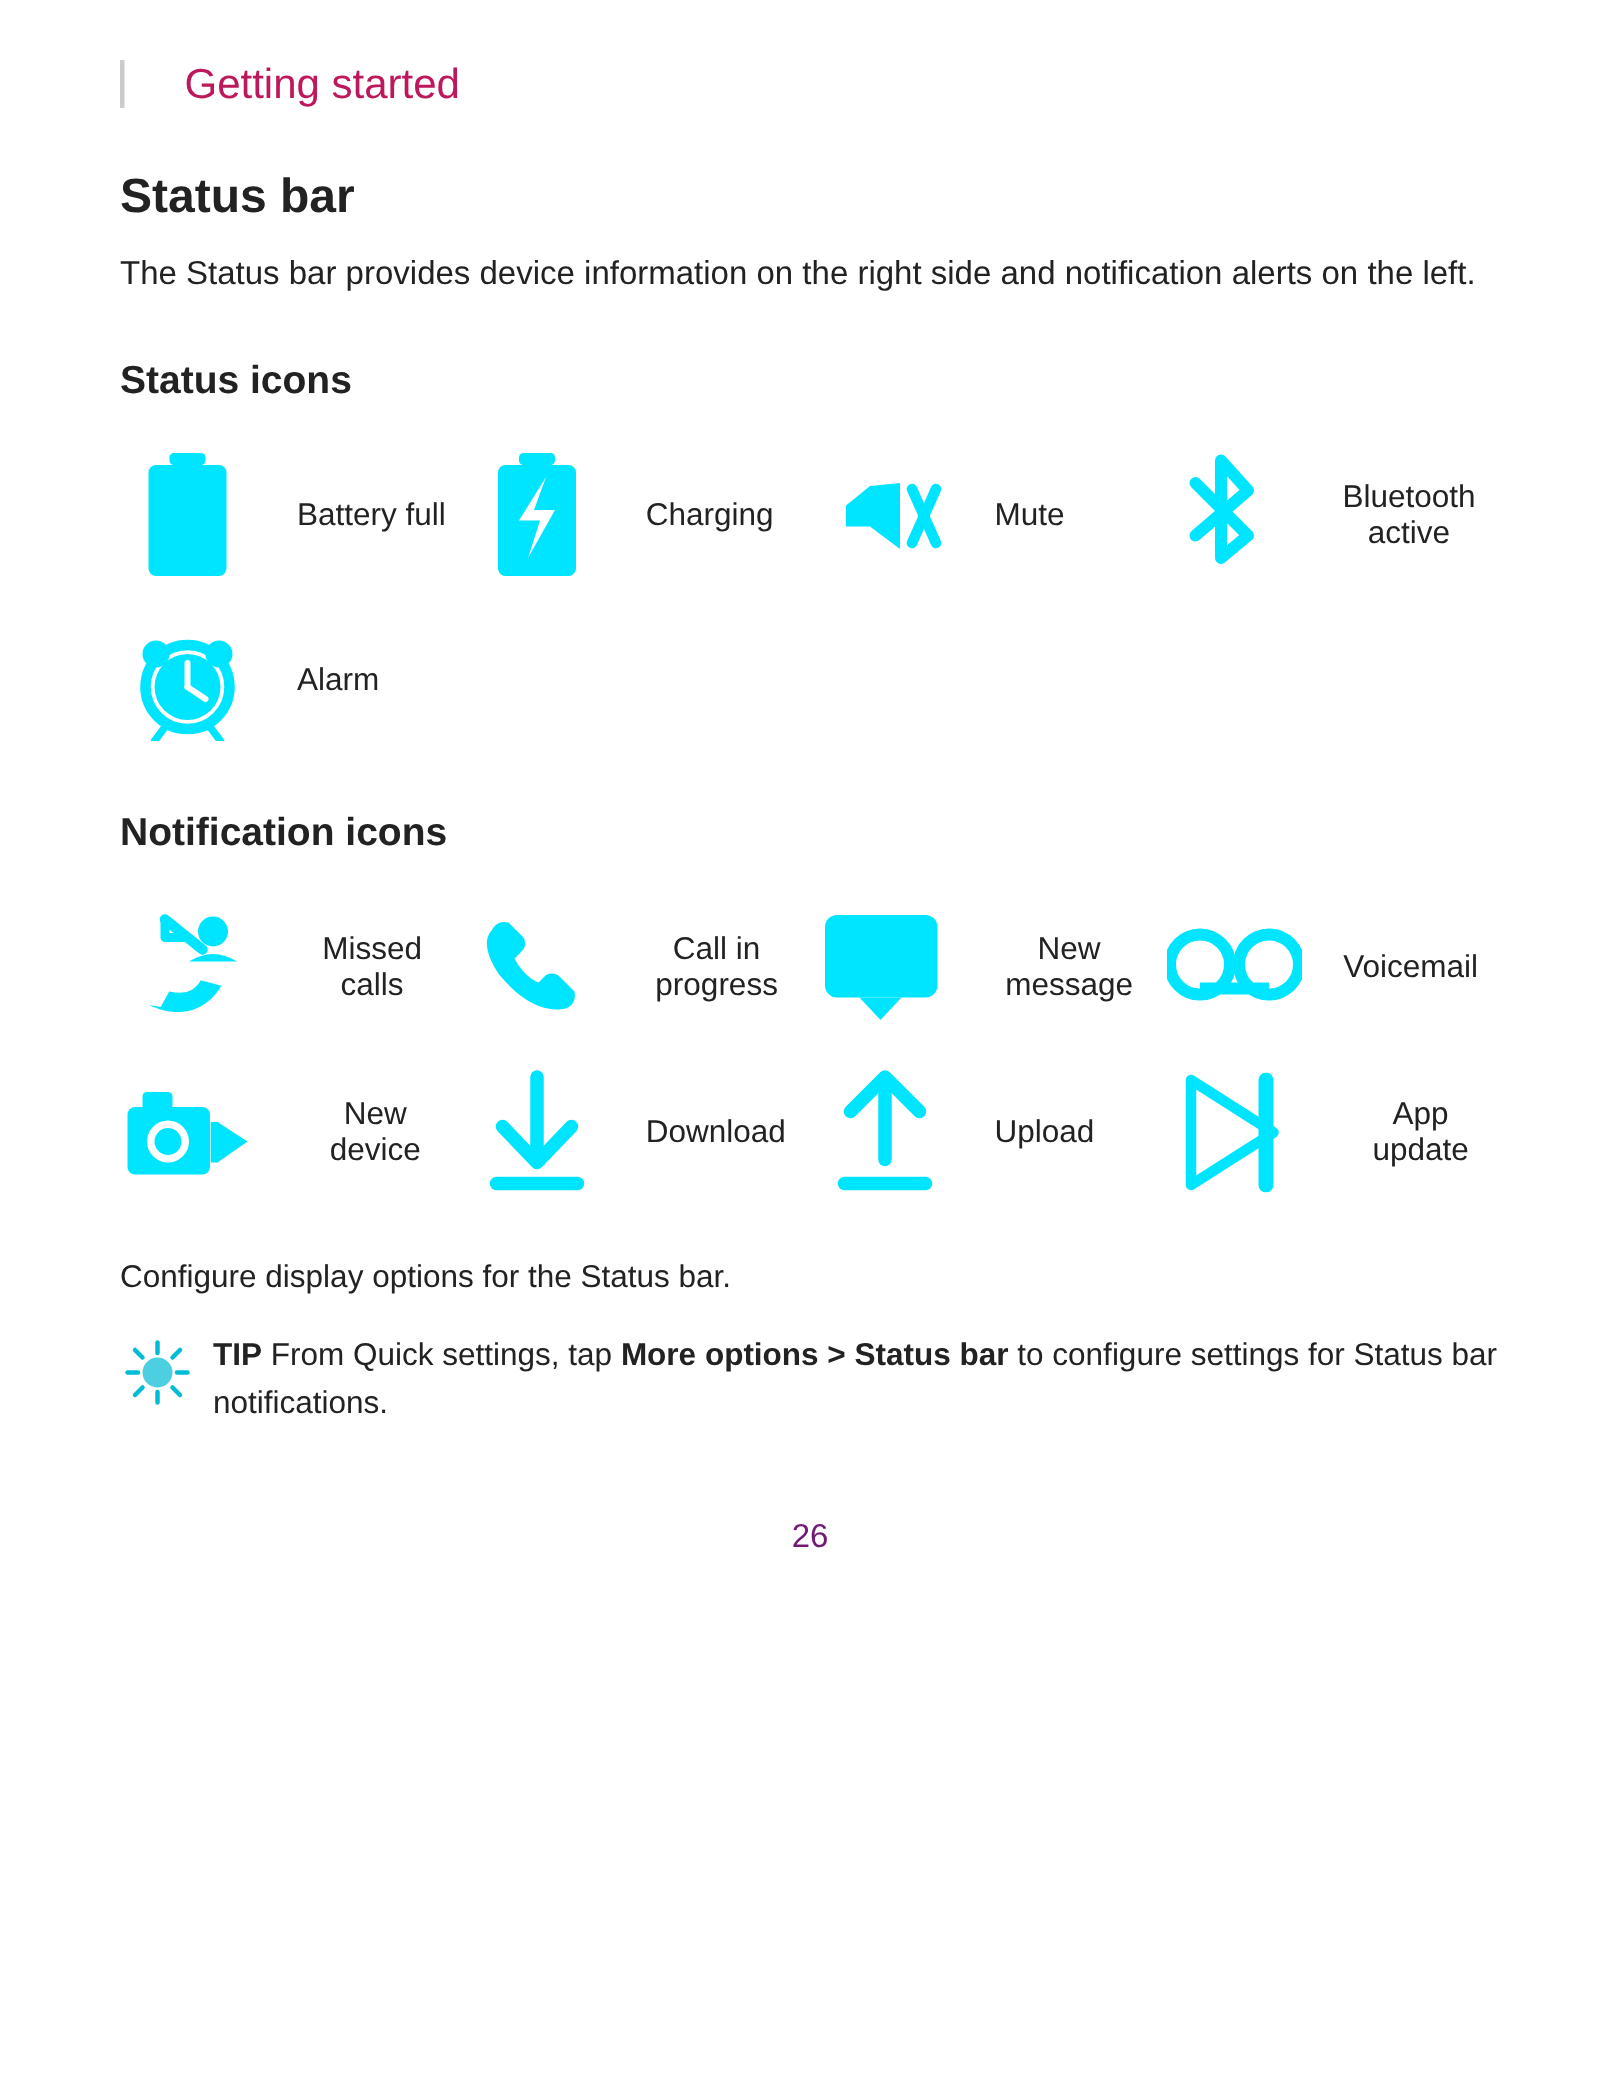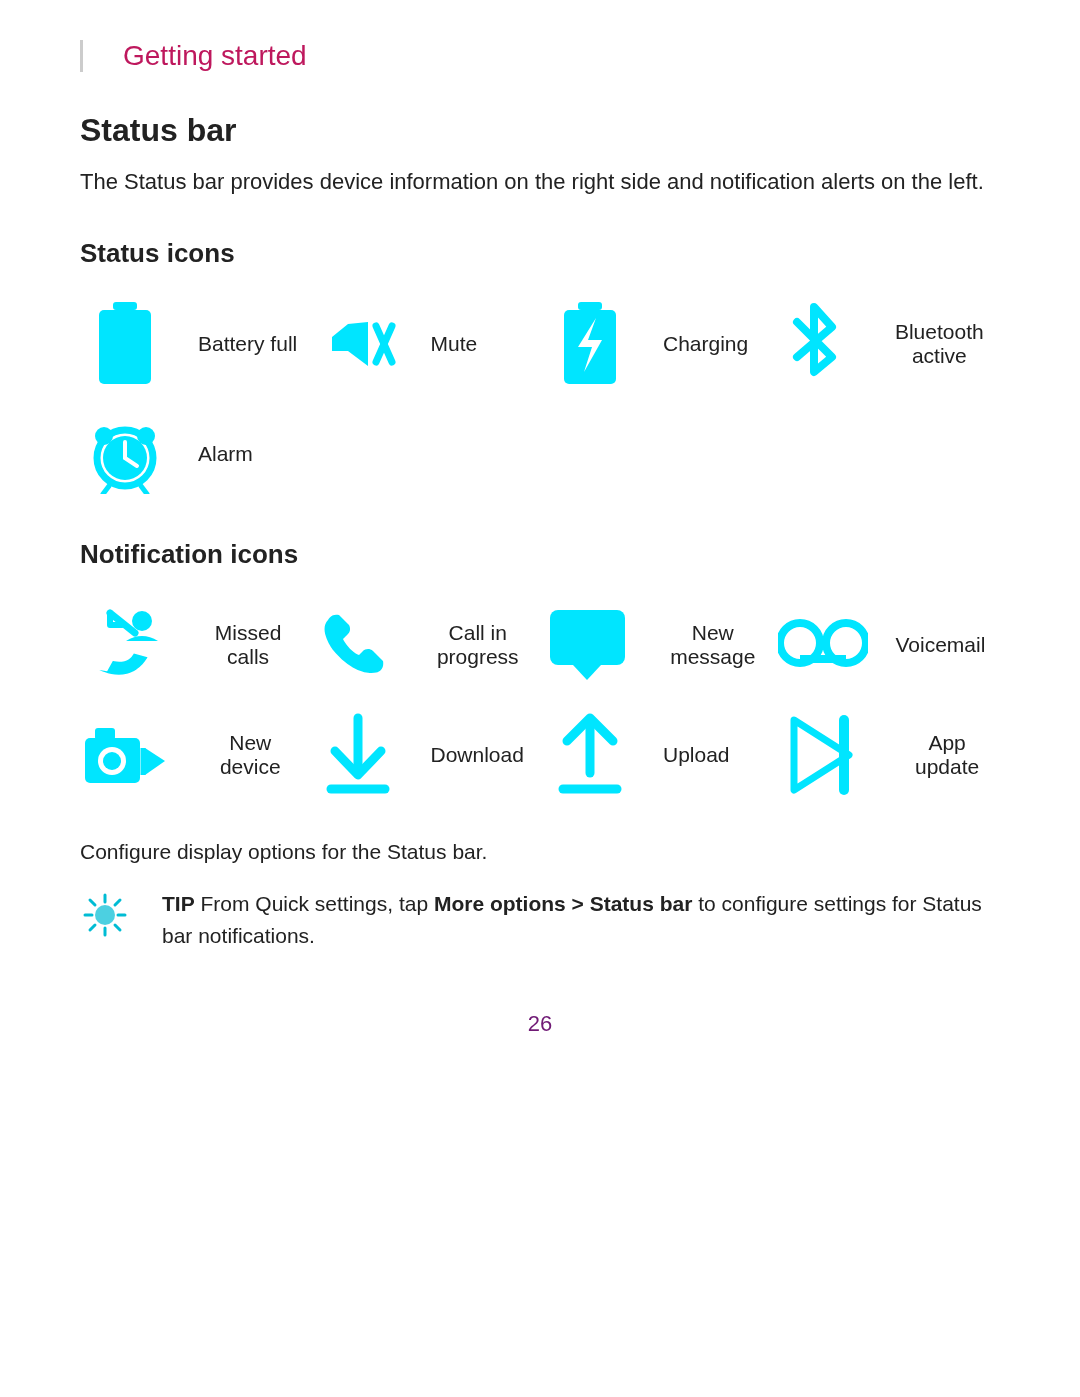--- a/index.html
+++ b/index.html
@@ -69,21 +69,21 @@
 
     .icon-label {
       font-size: 21px;
       color: #222;
       text-align: center;
     }
 
     .tip-box {
       display: flex;
       align-items: flex-start;
-      gap: 32px;
+      gap: 12px;
       margin-top: 20px;
       margin-bottom: 32px;
     }
 
     .tip-icon {
       width: 50px;
       height: 50px;
       flex-shrink: 0;
       margin-top: 2px;
     }
@@ -130,40 +130,40 @@
       <svg width="60" height="85" viewBox="0 0 60 85">
         <rect x="18" y="0" width="24" height="8" rx="3" fill="#00e5ff"></rect>
         <rect x="4" y="8" width="52" height="74" rx="5" fill="#00e5ff"></rect>
       </svg>
     </div>
     <span class="icon-label">Battery full</span>
   </div>
 
   <div class="icon-item">
     <div class="icon-svg">
-      <svg width="80" height="80" viewBox="0 0 80 80">
-
-        <polygon points="30,20 14,33 14,47 30,47 50,62 50,18" fill="#00e5ff"></polygon>
-
-        <line x1="58" y1="22" x2="74" y2="58" stroke="#00e5ff" stroke-width="7" stroke-linecap="round"></line>
-        <line x1="74" y1="22" x2="58" y2="58" stroke="#00e5ff" stroke-width="7" stroke-linecap="round"></line>
-      </svg>
-    </div>
-    <span class="icon-label">Mute</span>
-  </div>
-
-  <div class="icon-item">
-    <div class="icon-svg">
       <svg width="60" height="85" viewBox="0 0 60 85">
         <rect x="18" y="0" width="24" height="8" rx="3" fill="#00e5ff"></rect>
         <rect x="4" y="8" width="52" height="74" rx="5" fill="#00e5ff"></rect>
         <polygon points="36,16 18,45 32,45 24,70 42,38 28,38" fill="white"></polygon>
       </svg>
     </div>
     <span class="icon-label">Charging</span>
+  </div>
+
+  <div class="icon-item">
+    <div class="icon-svg">
+      <svg width="80" height="80" viewBox="0 0 80 80">
+
+        <polygon points="30,20 14,33 14,47 30,47 50,62 50,18" fill="#00e5ff"></polygon>
+
+        <line x1="58" y1="22" x2="74" y2="58" stroke="#00e5ff" stroke-width="7" stroke-linecap="round"></line>
+        <line x1="74" y1="22" x2="58" y2="58" stroke="#00e5ff" stroke-width="7" stroke-linecap="round"></line>
+      </svg>
+    </div>
+    <span class="icon-label">Mute</span>
   </div>
 
 
 
   <div class="icon-item">
     <div class="icon-svg">
       <svg width="55" height="85" viewBox="0 0 55 85">
         <polyline points="10,20 45,55 27,70 27,5 45,25 10,55" fill="none" stroke="#00e5ff" stroke-width="8" stroke-linecap="round" stroke-linejoin="round"></polyline>
       </svg>
     </div>

